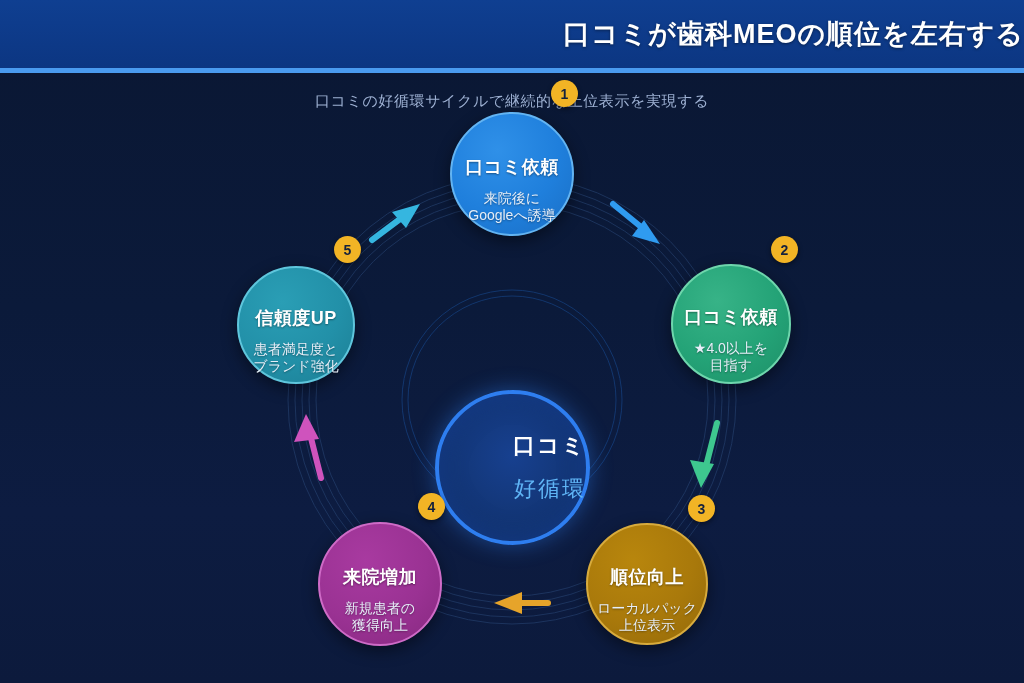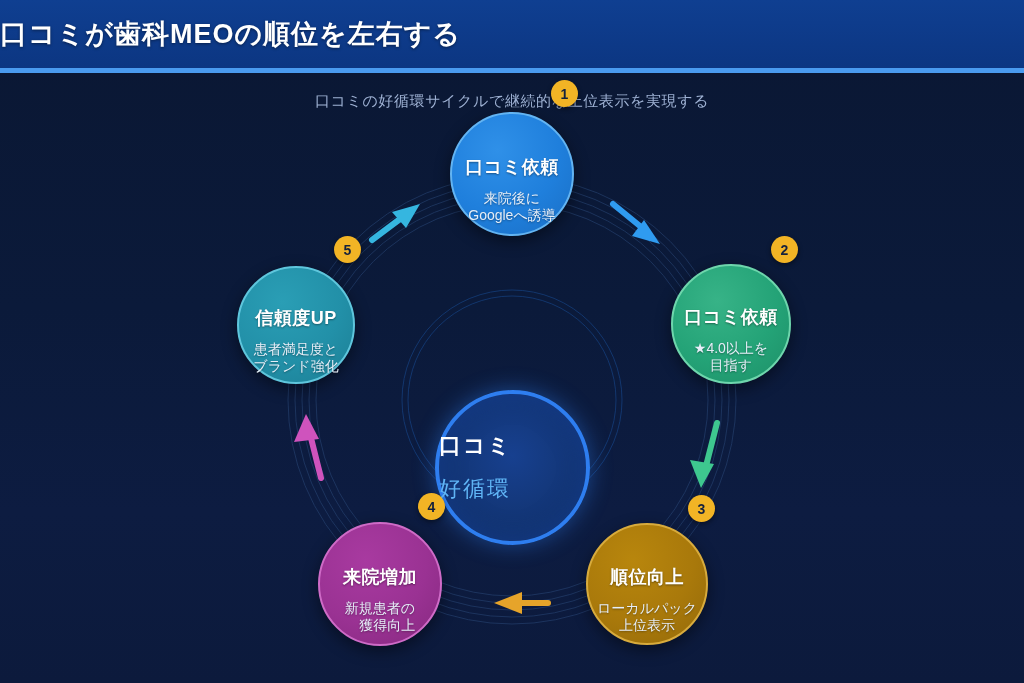--- a/index.html
+++ b/index.html
@@ -15,21 +15,21 @@
     position:relative;
     width:1024px; height:683px;
     background:linear-gradient(180deg,#0a1733 0%,#0b1a3a 45%,#0d1c41 75%,#0c1a3c 100%);
   }
 
   
   #header {
     position:absolute; left:0; top:0;
     width:1024px; height:68px;
     background:linear-gradient(180deg,#0f3f91 0%,#0c3682 100%);
-    display:flex; align-items:center; justify-content:flex-start;
+    display:flex; align-items:center; justify-content:flex-end;
   }
   #header-title {
     color:#ffffff;
     font-size:27px;
     font-weight:bold;
     letter-spacing:1px;
     text-shadow:0 1px 3px rgba(0,0,0,.45);
     white-space:nowrap;
   }
   #header-accent {
@@ -68,21 +68,21 @@
   
   #center-hub {
     position:absolute;
     left:435px; top:322px;
     width:155px; height:155px;
     border-radius:50%;
     background:radial-gradient(circle at 50% 42%,#17408f 0%,#123472 65%,#0e2a5e 100%);
     border:4px solid #2e7ef0;
     box-shadow:0 0 22px rgba(46,126,240,.45), inset 0 0 24px rgba(20,60,140,.85);
     display:flex; flex-direction:column;
-    align-items:flex-start; justify-content:center;
+    align-items:flex-end; justify-content:center;
     gap:13px;
   }
   #center-line1 {
     color:#ffffff; font-size:22px; font-weight:bold; letter-spacing:2px;
   }
   #center-line2 {
     color:#5fb4f5; font-size:22px; font-weight:normal; letter-spacing:2px;
   }
 
   
@@ -116,21 +116,21 @@
             background:radial-gradient(circle at 38% 30%,#2f90e8 0%,#1f7fdc 55%,#1a6ec4 100%);
             border:2px solid #63b4f2; }
   #node-2 { left:671px; top:196px; width:120px; height:120px;
             background:radial-gradient(circle at 38% 30%,#37b387 0%,#24a377 55%,#1d8f67 100%);
             border:2px solid #6ed6ac; }
   #node-3 { left:586px; top:455px; width:122px; height:122px;
             background:radial-gradient(circle at 38% 30%,#b8860d 0%,#a9790b 55%,#936909 100%);
             border:2px solid #d8ab3c;text-align:center; }
   #node-4 { left:318px; top:454px; width:124px; height:124px;
             background:radial-gradient(circle at 38% 30%,#a83aa0 0%,#9a3293 55%,#86287f 100%);
-            border:2px solid #cf6bc7;text-align:right; }
+            border:2px solid #cf6bc7; }
   #node-5 { left:237px; top:198px; width:118px; height:118px;
             background:radial-gradient(circle at 38% 30%,#2a9eb5 0%,#2290a8 55%,#1c7e94 100%);
             border:2px solid #5fc6dc; }
 
   
   .badge {
     position:absolute;
     width:27px; height:27px;
     border-radius:50%;
     background:#f2b425;

